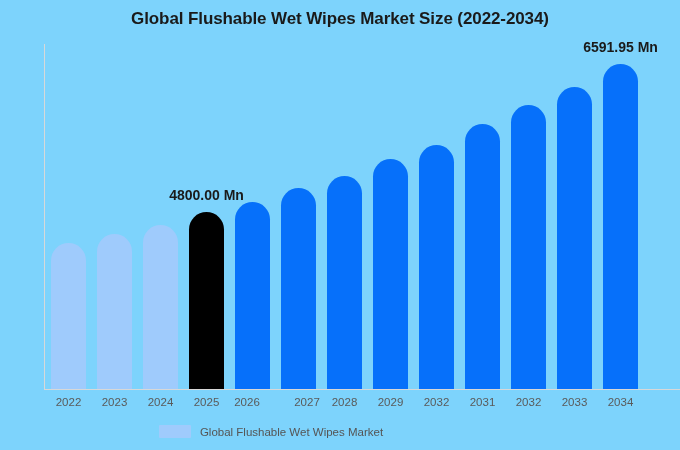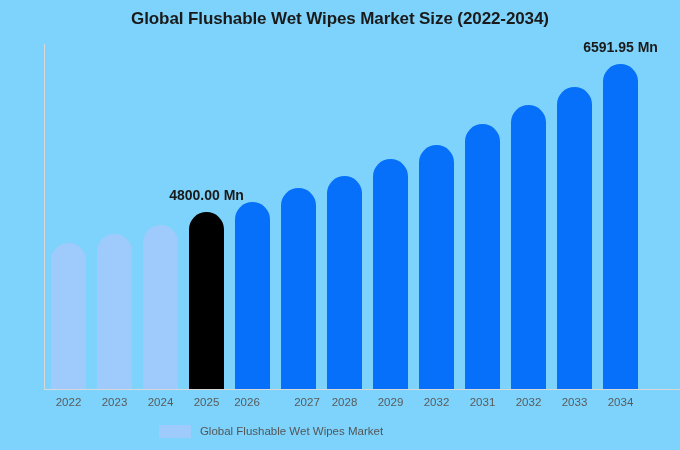--- a/index.html
+++ b/index.html
@@ -96,21 +96,21 @@
     text-align: center;
     transform: translateX(-50%);
     white-space: nowrap;
   }
   .legend {
     position: absolute;
     left: 0;
     top: 425px;
     width: 542px;
     display: flex;
-    align-items: flex-start;
+    align-items: center;
     justify-content: center;
     gap: 9px;
   }
   .legend-swatch {
     width: 32px;
     height: 13px;
     border-radius: 1px;
   }
   .legend-label {
     font-size: 11.5px;

